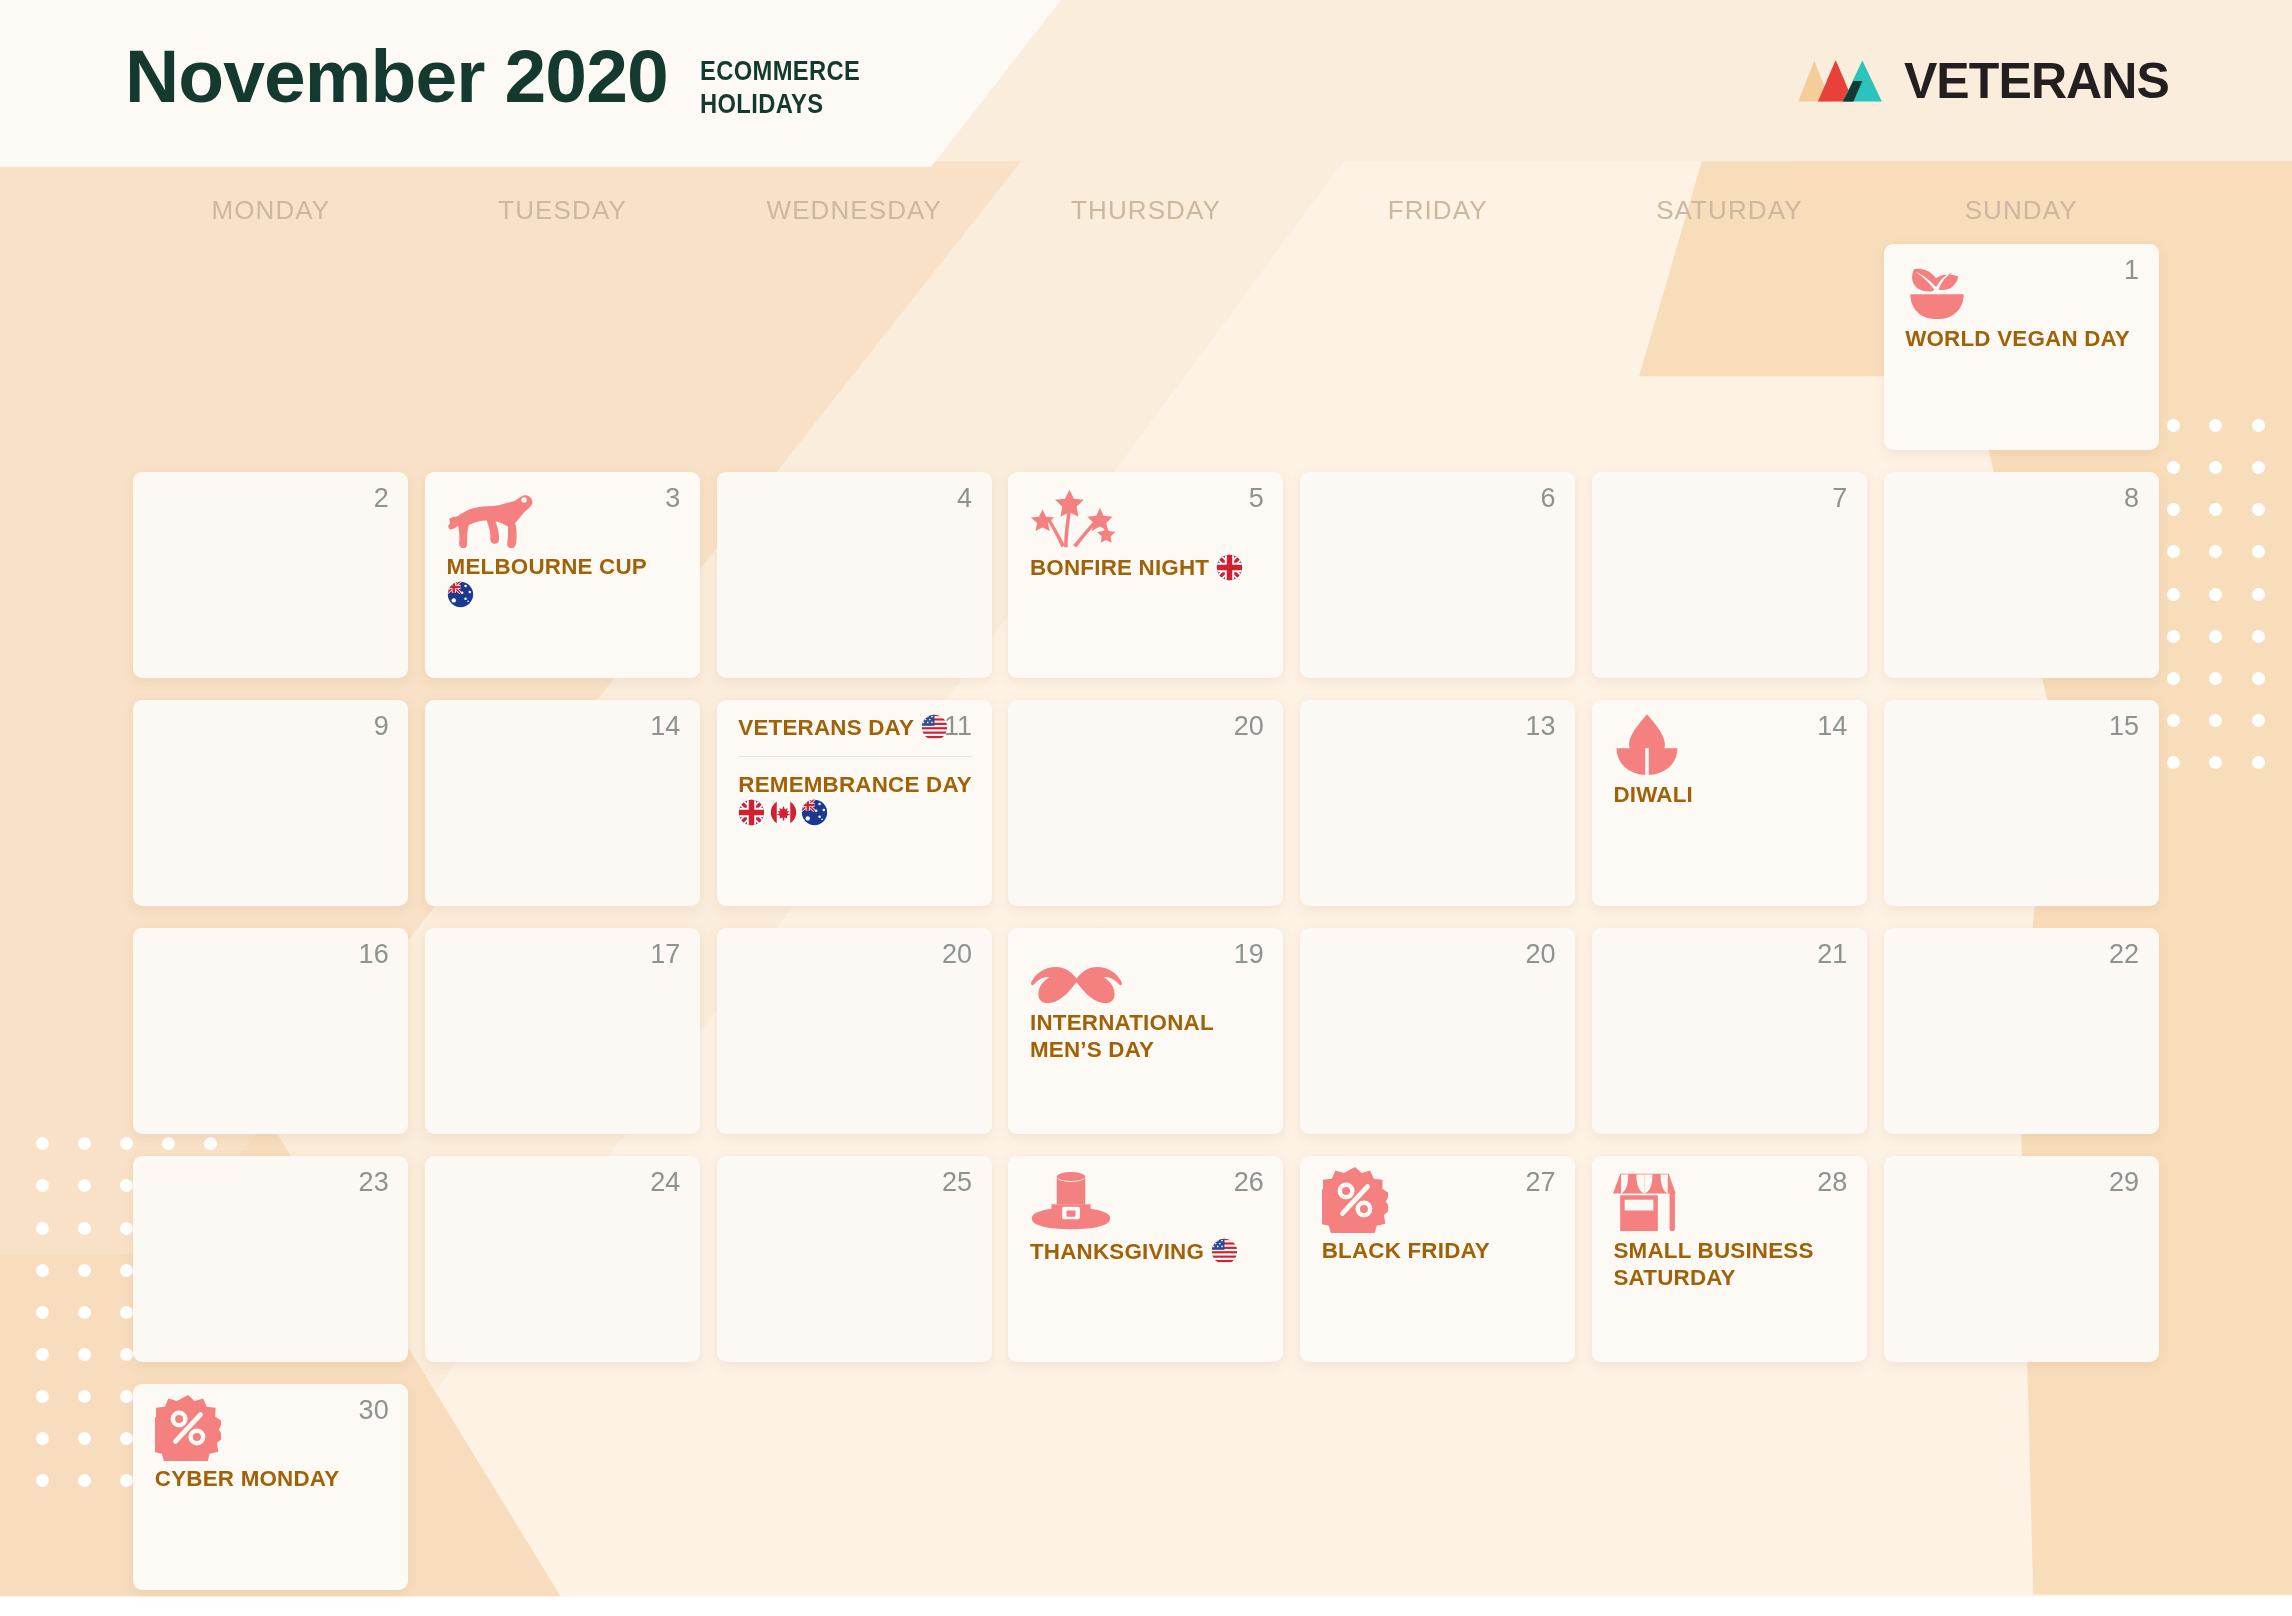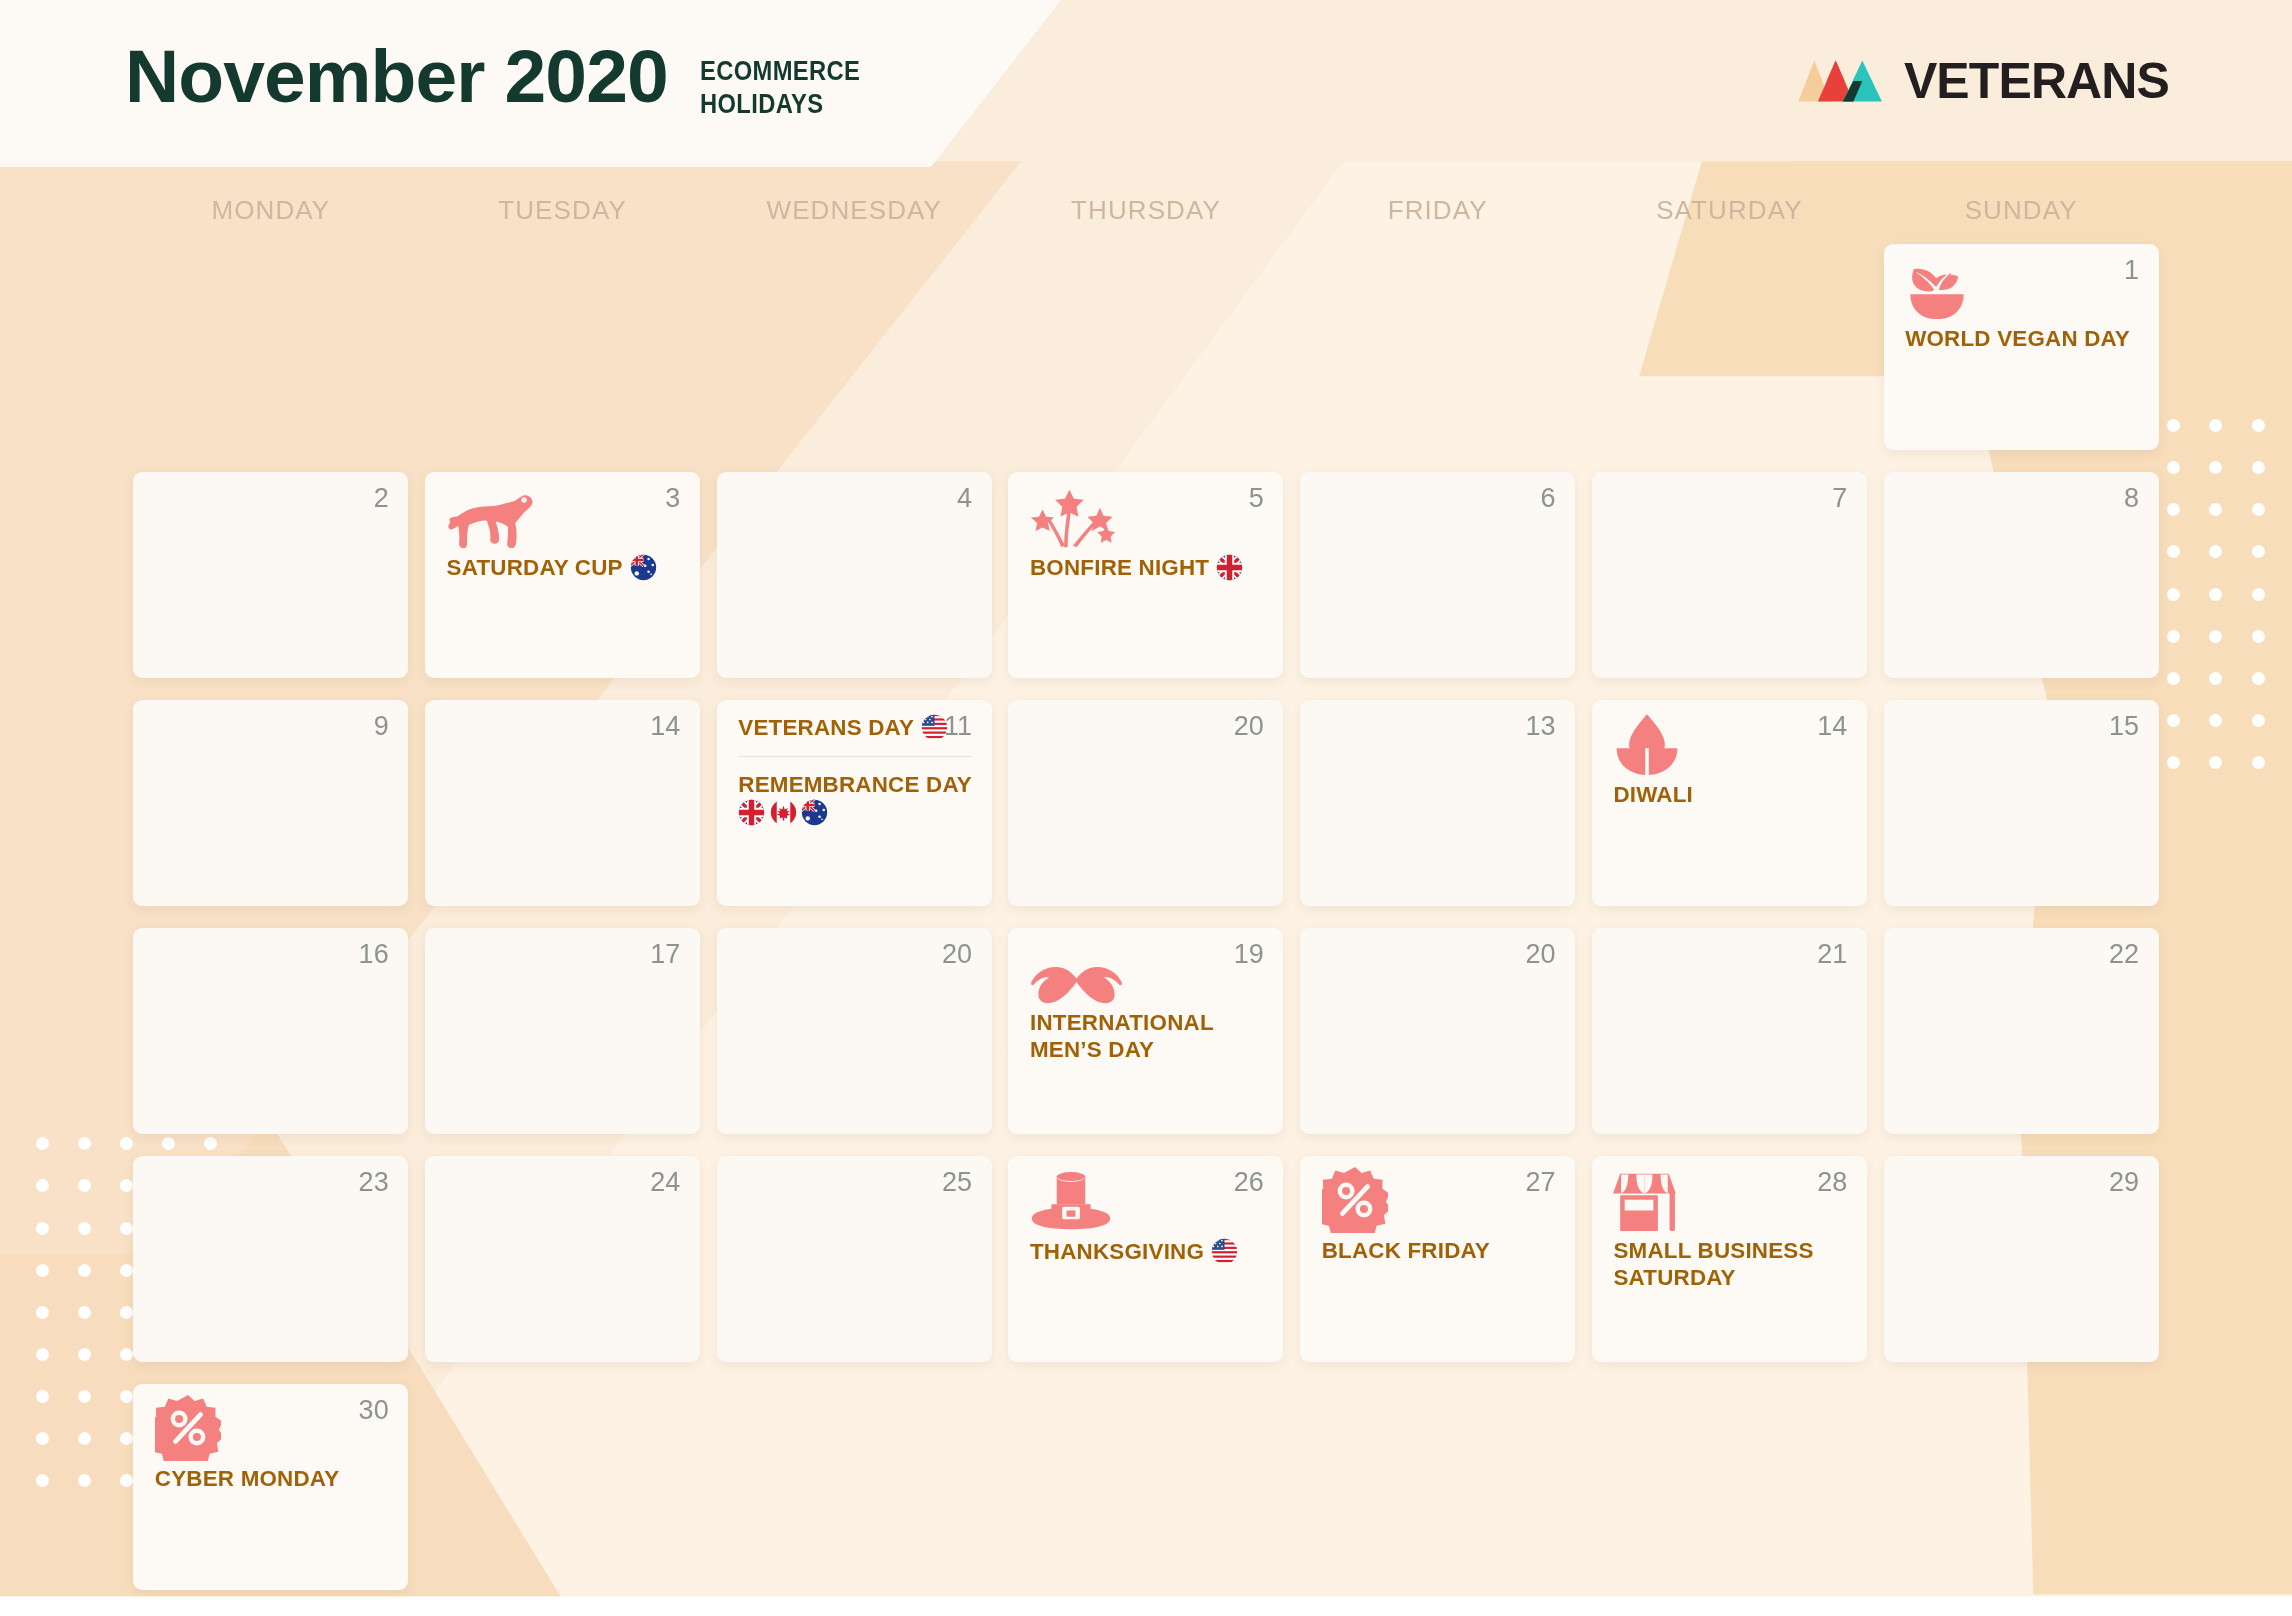--- a/index.html
+++ b/index.html
@@ -288,21 +288,21 @@
         <div class="cell">
           <div class="daynum">3</div>
           <div class="ev-icon">
             <svg width="90" height="57" viewBox="0 0 100 64">
       <path class="coral" d="M95 9 C93 4 87 2 83 5 C79 7 77 10 72 11 C64 13 55 16 46 16 C36 16 26 18 18 23 C12 26 7 31 2 36 C0 38 1 42 4 42 C7 42 9 40 12 38 C13 44 14 50 13 58 C13 61 15 63 18 63 C21 63 22 61 22 58 C22 50 22 43 24 37 C30 34 37 32 44 32 C46 38 49 44 48 53 C48 56 50 58 53 58 C56 58 58 56 58 53 C58 45 56 38 54 33 C59 34 64 36 68 39 C68 46 68 52 67 58 C67 61 69 63 72 63 C75 63 76 61 77 58 C78 50 78 42 76 35 C80 30 84 25 88 21 C92 18 97 14 95 9 Z M86 12 C84 12 83 11 83 9 C83 7 84 6 86 6 C88 6 89 7 89 9 C89 11 88 12 86 12 Z"></path>
       <path class="coral" d="M2 30 C6 28 10 27 14 28 C10 31 6 34 3 36 Z"></path>
     </svg>
           </div>
           <div class="subev">
             <div class="ev-label">
-              <span>SATURDAY CUP</span>
+              <span>MELBOURNE CUP</span>
               <span class="flags">
                 <svg class="flag" viewBox="0 0 32 32">
         <defs>
                     <clipPath id="c-au">
                       <circle cx="16" cy="16" r="15"></circle>
                     </clipPath>
                   </defs>
         <g clip-path="url(#c-au)">
           <rect width="32" height="32" fill="#1b3a8f"></rect>
           <g>

